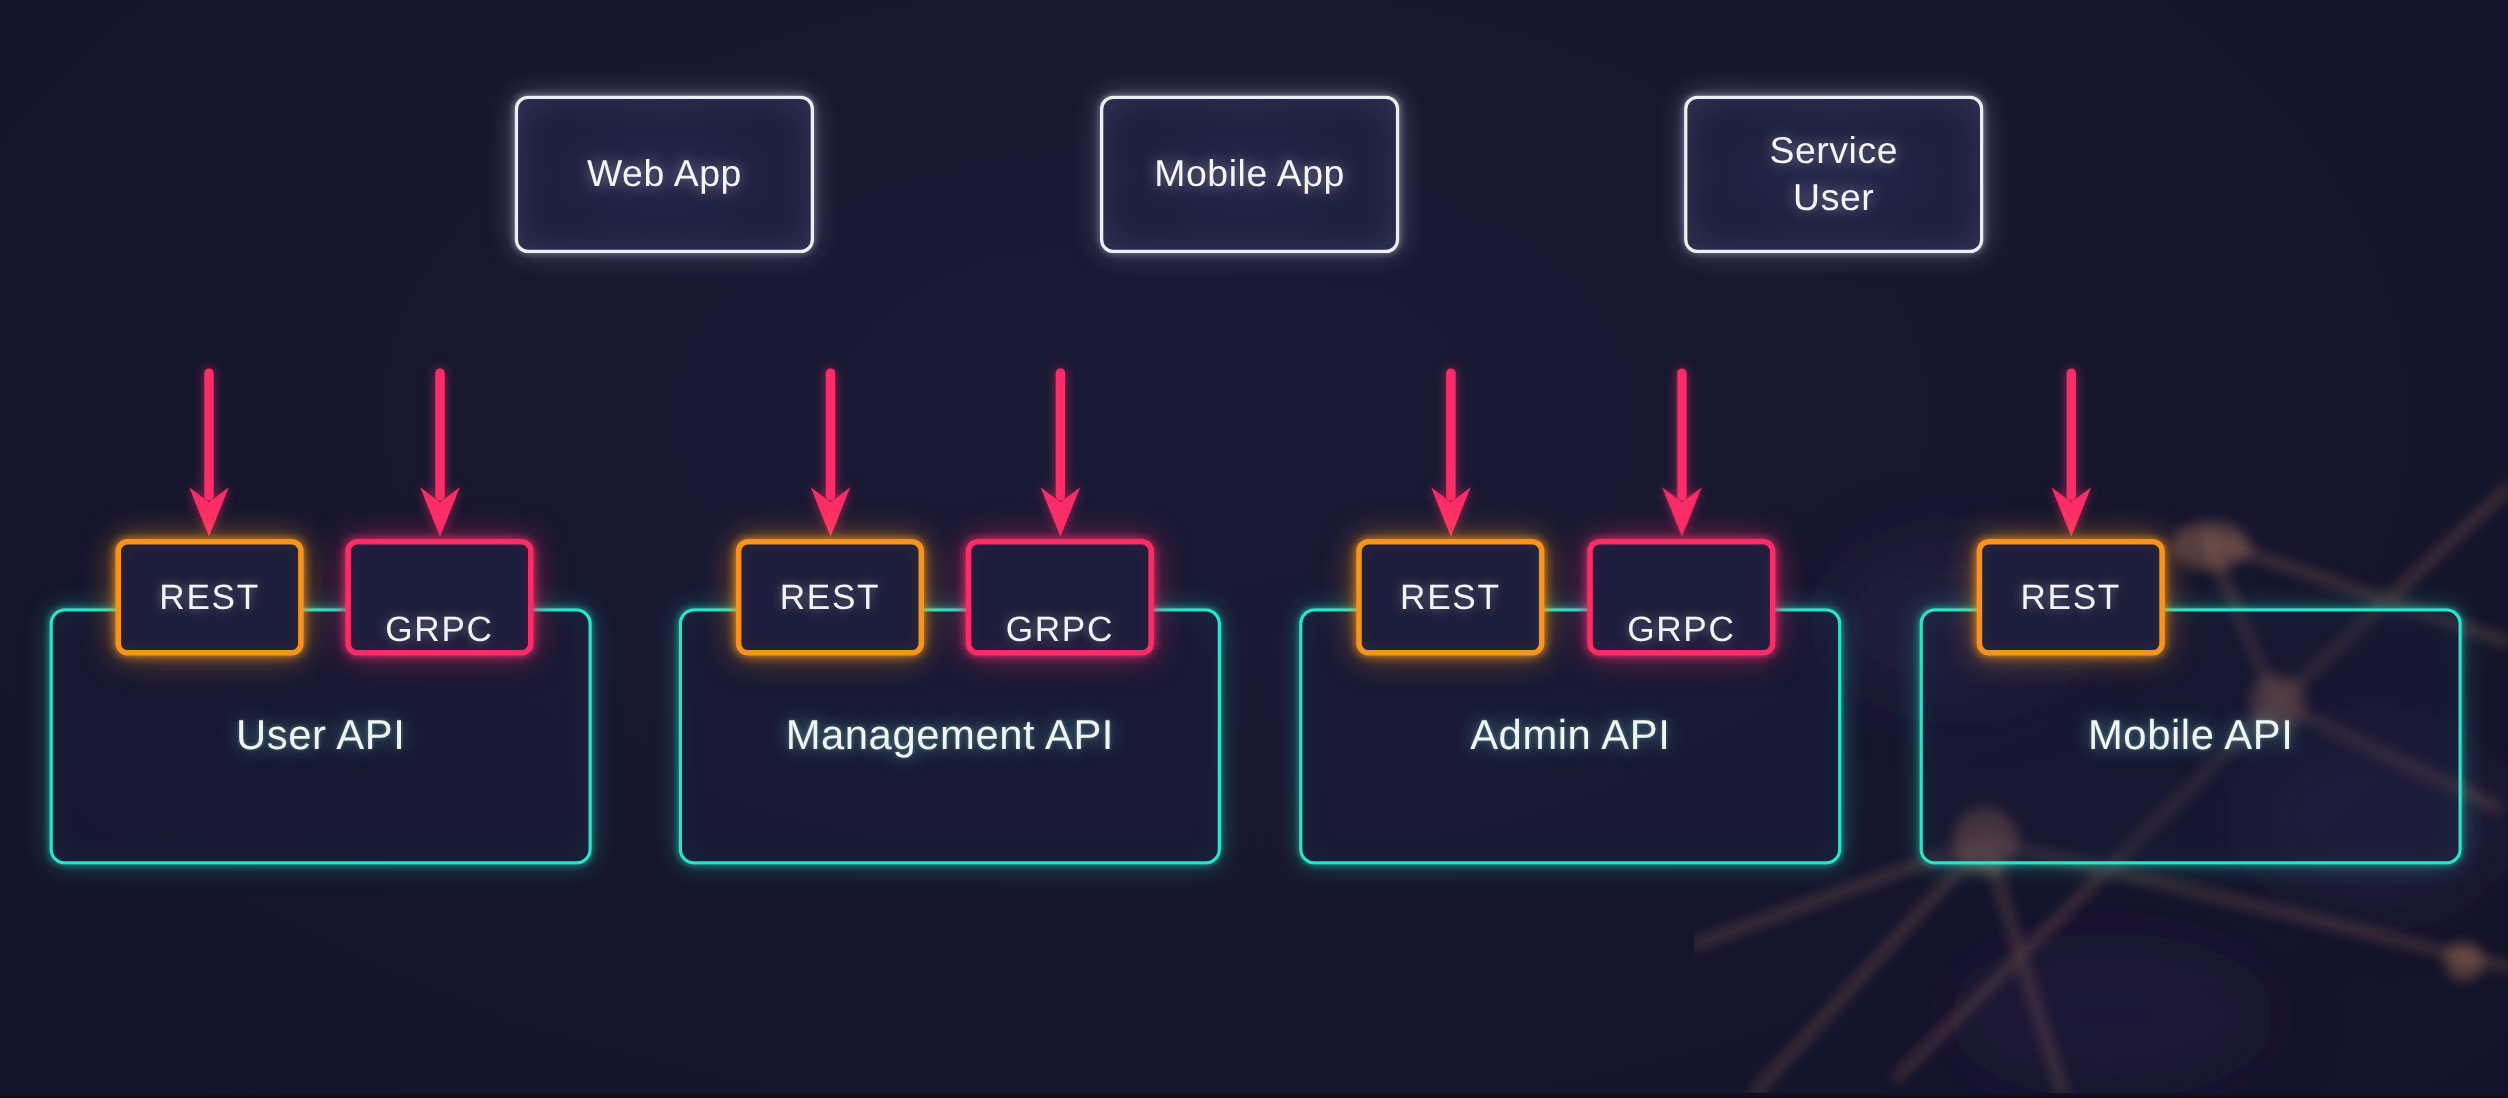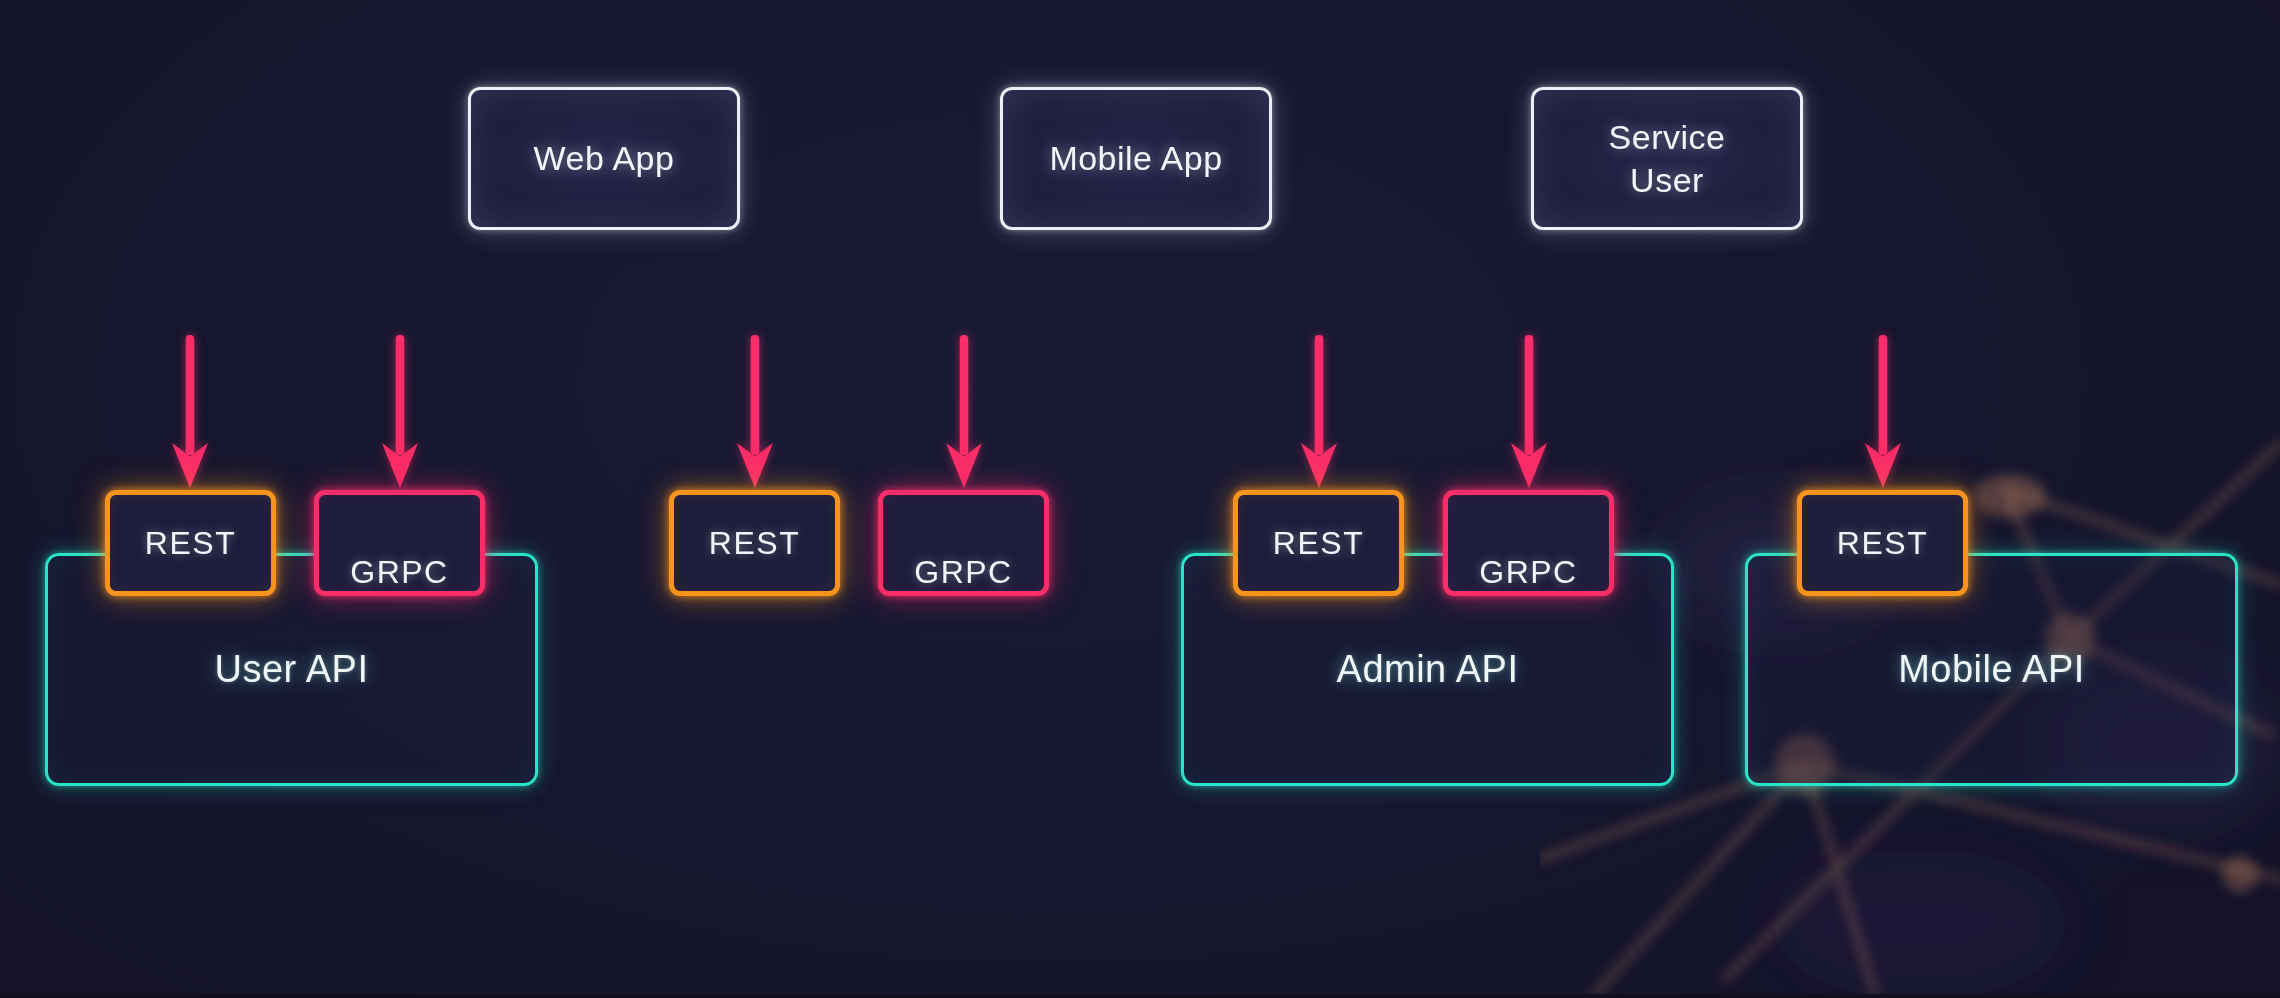--- a/index.html
+++ b/index.html
@@ -147,20 +147,23 @@
   <div class="api-box" style="left:45px">
     <span class="api-label">User API</span>
   </div>
   <div class="endpoint rest" style="left:105px">
     <span class="endpoint-label">REST</span>
   </div>
   <div class="endpoint grpc" style="left:314px">
     <span class="endpoint-label">GRPC</span>
   </div>
 
+  <div class="api-box" style="left:617px">
+    <span class="api-label">Management API</span>
+  </div>
   <div class="endpoint rest" style="left:669px">
     <span class="endpoint-label">REST</span>
   </div>
   <div class="endpoint grpc" style="left:878px">
     <span class="endpoint-label">GRPC</span>
   </div>
 
   <div class="api-box" style="left:1181px">
     <span class="api-label">Admin API</span>
   </div>

